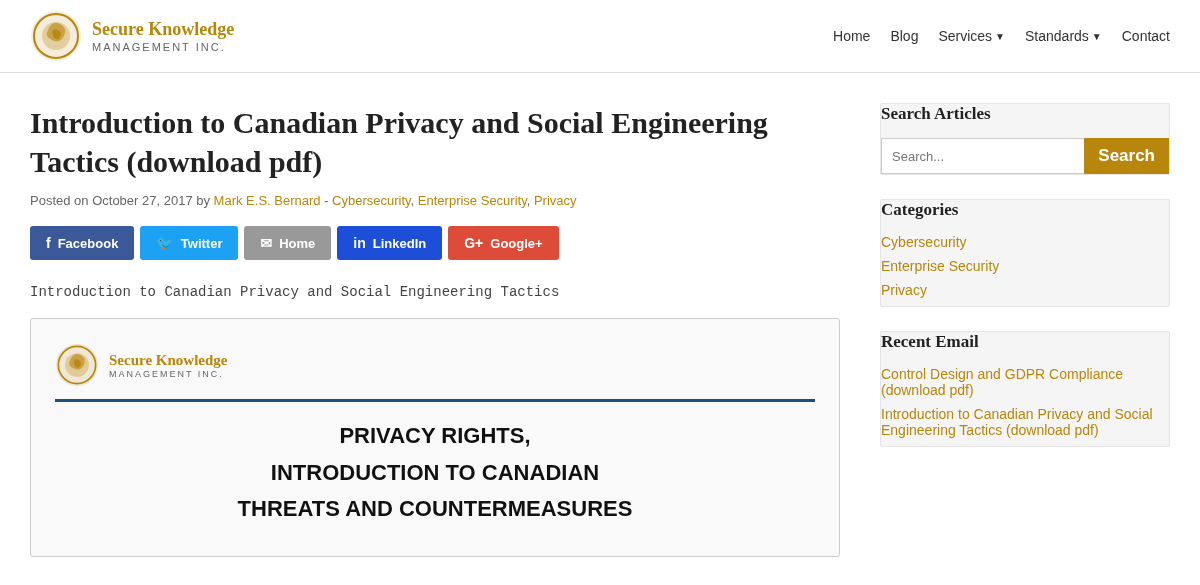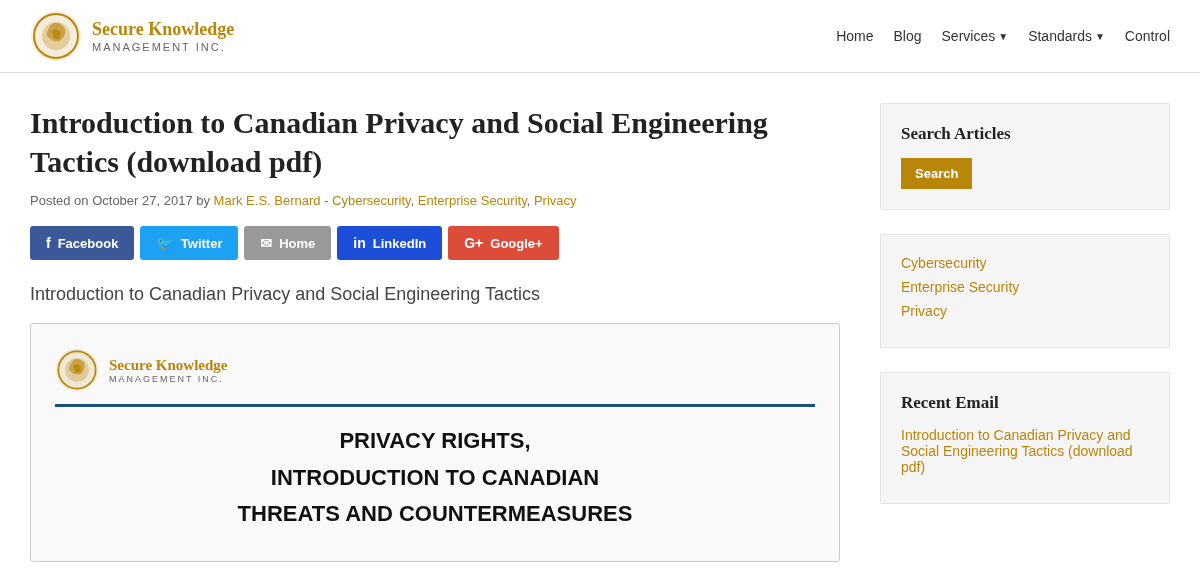--- a/index.html
+++ b/index.html
@@ -119,22 +119,22 @@
     }
     .share-btn.facebook { background: #3b5998; }
     .share-btn.twitter { background: #1da1f2; }
     .share-btn.email { background: #999; }
     .share-btn.linkedin { background: #1d4ed8; }
     .share-btn.googleplus { background: #dd4b39; }
     .share-btn-icon { font-size: 14px; }
 
     
     .article-intro {
-      font-family: Liberation Sans, sans-serif;
-      font-size: 18px;
+      font-family: Liberation Mono, monospace;
+      font-size: 14px;
       color: #444;
       margin-bottom: 18px;
     }
 
     
     .pdf-preview {
       border: 1px solid #ccc;
       border-radius: 3px;
       padding: 24px;
       background: #f9f9f9;
@@ -180,21 +180,20 @@
       font-family: Arial Black, Arial, sans-serif;
       text-transform: uppercase;
       margin-bottom: 8px;
     }
 
     
     .sidebar-section {
       background: #f5f5f5;
       border: 1px solid #e5e5e5;
       border-radius: 2px;
-      padding: 20px;
       margin-bottom: 24px;
     }
     .sidebar-section-title {
       font-size: 17px;
       font-weight: bold;
       color: #222;
       margin-bottom: 14px;
       font-family: Georgia, serif;
     }
     .search-row {
@@ -210,21 +209,21 @@
       font-size: 13px;
       color: #999;
       outline: none;
     }
     .search-button {
       padding: 8px 14px;
       background: #b8860b;
       color: #fff;
       border: none;
       font-family: Arial, sans-serif;
-      font-size: 13px;
+      font-size: 17px;
       font-weight: bold;
       cursor: pointer;
     }
     .sidebar-link {
       display: block;
       color: #b8860b;
       text-decoration: none;
       font-family: Arial, sans-serif;
       font-size: 14px;
       margin-bottom: 8px;
@@ -254,21 +253,21 @@
     <a href="#">Home</a>
     <a href="#">Blog</a>
     <span class="nav-item-dropdown">
       <span>Services</span>
       <span class="dropdown-arrow">▼</span>
     </span>
     <span class="nav-item-dropdown">
       <span>Standards</span>
       <span class="dropdown-arrow">▼</span>
     </span>
-    <a href="#">Control</a>
+    <a href="#">Contact</a>
   </nav>
 </header>
 
 <div class="main-container">
 
   <main class="content-area">
 
     <h1 class="article-title">Introduction to Canadian Privacy and Social Engineering Tactics (download pdf)</h1>
 
     <p class="article-meta">
@@ -325,30 +324,33 @@
       <div class="pdf-title-text">THREATS AND COUNTERMEASURES</div>
     </div>
 
   </main>
 
   <aside class="sidebar">
 
     <div class="sidebar-section">
       <div class="sidebar-section-title">Search Articles</div>
       <div class="search-row">
+        <input class="search-input" type="text" placeholder="Search..." style="">
         <button class="search-button">Search</button>
       </div>
     </div>
 
     <div class="sidebar-section">
+      <div class="sidebar-section-title">Categories</div>
       <a href="#" class="sidebar-link">Cybersecurity</a>
       <a href="#" class="sidebar-link">Enterprise Security</a>
       <a href="#" class="sidebar-link">Privacy</a>
     </div>
 
     <div class="sidebar-section">
       <div class="sidebar-section-title">Recent Email</div>
+      <a href="#" class="sidebar-link">Control Design and GDPR Compliance (download pdf)</a>
       <a href="#" class="sidebar-link">Introduction to Canadian Privacy and Social Engineering Tactics (download pdf)</a>
     </div>
 
   </aside>
 
 </div>
 
 </body></html>

